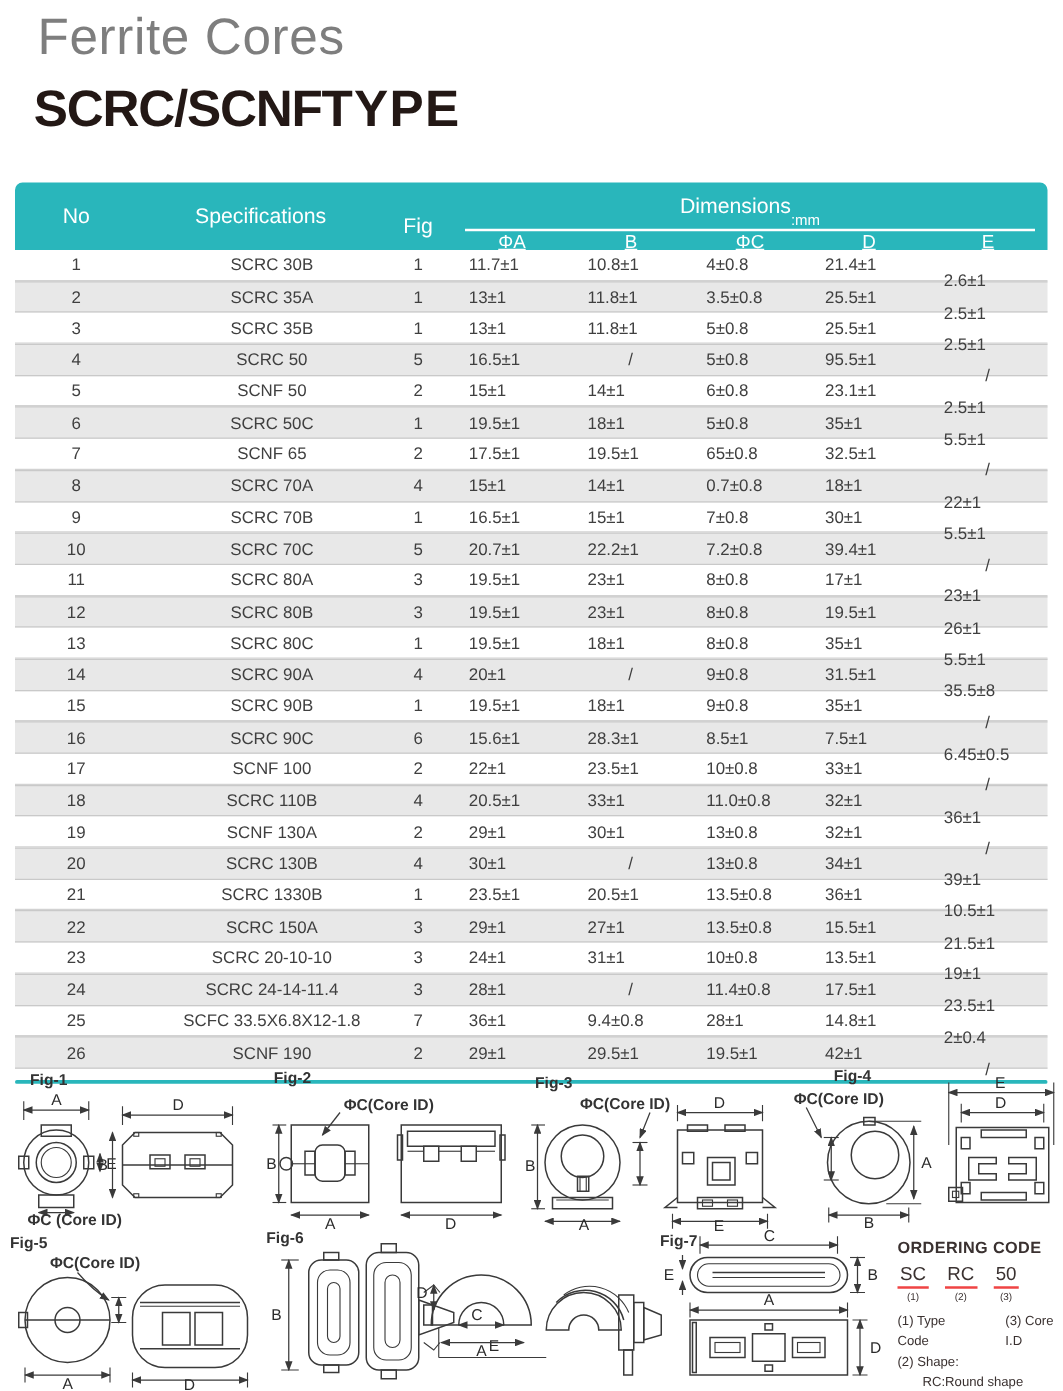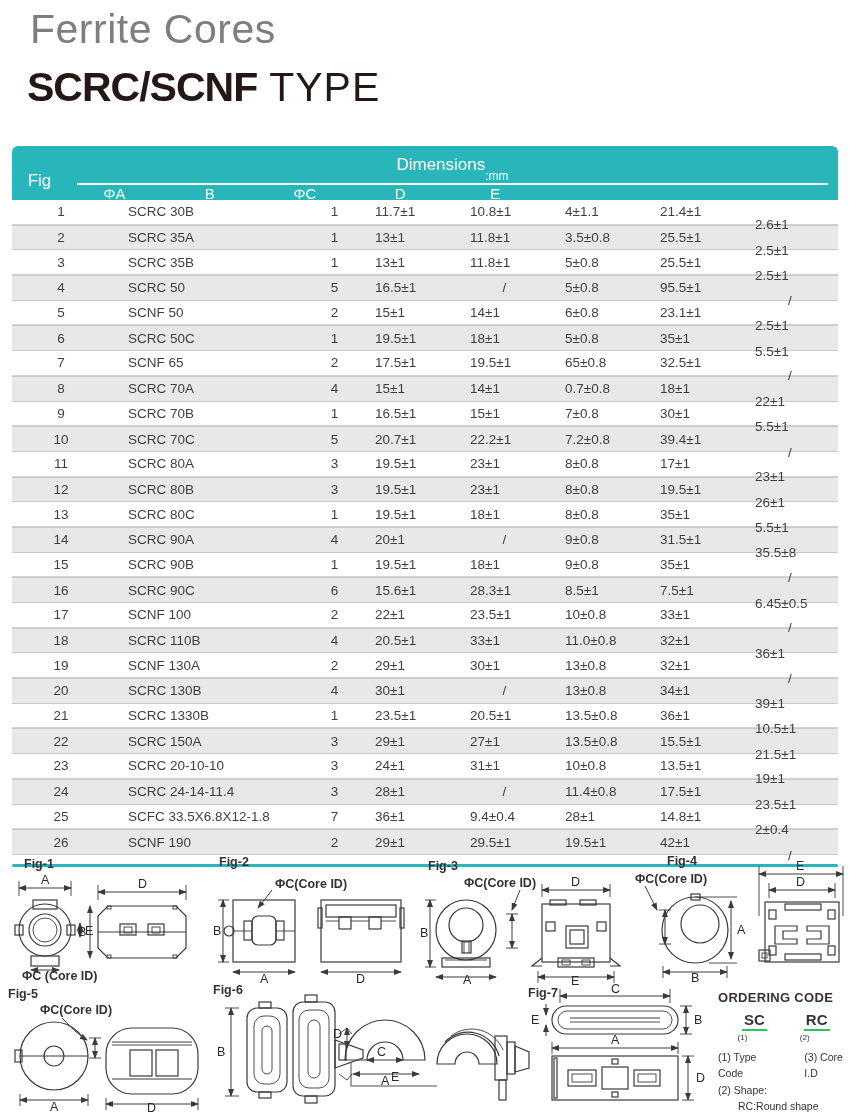--- a/index.html
+++ b/index.html
@@ -3,41 +3,41 @@
 <meta charset="utf-8">
 <style>
   html,body{margin:0;padding:0;background:#ffffff;}
   body{width:850px;height:1113px;position:relative;overflow:hidden;
        font-family:"Liberation Sans",sans-serif;color:#3c3c3c;}
 
   
   .page-title{position:absolute;left:30px;top:6px;font-size:41px;color:#7e7e7e;letter-spacing:0.5px;}
   .page-subtitle{position:absolute;left:27px;top:64px;font-size:41px;color:#231815;white-space:nowrap;}
   .sub-strong{font-weight:bold;letter-spacing:-1px;}
-  .sub-light{margin-left:12px;font-weight:normal;letter-spacing:1px;}
+  .sub-light{font-weight:bold;letter-spacing:1px;}
 
   
   .spec-table{position:absolute;left:12px;top:146px;width:826px;}
   .thead{background:#29b6bb;color:#fff;height:54px;display:flex;border-radius:6px 6px 0 0;}
   .h-no{width:98px;display:flex;align-items:center;justify-content:center;font-size:17px;}
   .h-spec{width:197px;display:flex;align-items:center;justify-content:center;font-size:17px;}
   .h-fig{width:55px;display:flex;align-items:center;justify-content:center;font-size:17px;margin-top:16px;}
   .h-dims{flex:1;display:flex;flex-direction:column;}
   .h-dims-top{height:41px;display:flex;align-items:center;justify-content:center;}
   .h-dims-title{font-size:17px;}
   .h-dims-unit{font-size:12px;margin-top:23px;}
   .h-dims-rule{height:0;border-bottom:2px solid #ffffff;margin:0 10px;}
   .h-dims-cols{flex:1;display:flex;align-items:center;text-decoration:underline;}
   .h-dcol{width:95.2px;text-align:center;font-size:15px;}
   .tbody{width:826px;}
   .trow{display:flex;height:23.7px;align-items:center;border-bottom:1px solid #d2d2d2;font-size:13.5px;color:#3f3f3f;}
   .trow.stripe{background:#e8e8e8;border-top:1px solid #c9c9c9;border-bottom:1px solid #c9c9c9;}
   .tc{white-space:nowrap;}
   .c0{width:98px;text-align:center;}
-  .c1{width:197px;padding-left:18px;box-sizing:border-box;}
+  .c1{width:197px;padding-left:18px;box-sizing:border-box;text-align:center;}
   .c2{width:55px;text-align:center;}
   .c3,.c4,.c5,.c6{width:95px;padding-left:13px;box-sizing:border-box;}
   .c7{flex:1;padding-left:13px;box-sizing:border-box;margin-top:26px;}
   .tc.slash{padding-left:0;text-align:center;}
   .table-bottom-bar{height:3px;background:#29b6bb;margin-top:9px;border-radius:2px;}
 
   
   svg.fig{position:absolute;overflow:visible;}
   .ln{stroke:#3a3a3a;stroke-width:1.2;fill:none;}
   .thin{stroke:#3a3a3a;stroke-width:0.9;fill:none;}
@@ -45,36 +45,38 @@
   svg text{font-family:"Liberation Sans",sans-serif;fill:#2b2b2b;font-size:12px;stroke:none;}
   text.figlab{font-weight:bold;font-size:12.5px;fill:#333;}
   text.core{font-size:12.5px;font-weight:bold;fill:#333;}
   text.dletter{font-size:12.5px;}
 
   
   .ordering{position:absolute;left:718px;top:990px;width:132px;color:#3a3130;}
   .oc-title{font-size:13px;font-weight:bold;letter-spacing:0.3px;}
   .oc-codes{display:flex;gap:13px;margin-top:6px;}
   .oc-item{text-align:center;}
-  .oc-code{font-size:15px;font-weight:bold;border-bottom:2px solid #22c55e;padding:0 2px 1px 2px;margin-left:24px;}
+  .oc-code{font-size:15px;font-weight:normal;border-bottom:2px solid #ef4444;padding:0 2px 1px 2px;}
   .oc-num{font-size:8px;margin-top:2px;}
   .oc-notes{margin-top:7px;font-size:10.5px;line-height:1.55;}
   .oc-line1{display:flex;gap:31px;}
   .oc-indent{padding-left:20px;}
 </style>
 </head>
 <body>
 
 <div class="page-title">Ferrite Cores</div>
 <div class="page-subtitle">
   <span class="sub-strong">SCRC/SCNF</span><span class="sub-light">TYPE</span>
 </div>
 
 <div class="spec-table">
   <div class="thead">
+    <div class="h-no">No</div>
+    <div class="h-spec">Specifications</div>
     <div class="h-fig">Fig</div>
     <div class="h-dims">
       <div class="h-dims-top">
         <span class="h-dims-title">Dimensions</span>
           <span class="h-dims-unit">:mm</span>
       </div>
       <div class="h-dims-rule"></div>
       <div class="h-dims-cols">
         <div class="h-dcol">ΦA</div>
         <div class="h-dcol">B</div>
@@ -84,21 +86,21 @@
       </div>
     </div>
   </div>
   <div class="tbody">
       <div class="trow">
         <div class="tc c0">1</div>
         <div class="tc c1">SCRC 30B</div>
         <div class="tc c2">1</div>
         <div class="tc c3">11.7±1</div>
         <div class="tc c4">10.8±1</div>
-        <div class="tc c5">4±1.1</div>
+        <div class="tc c5">4±0.8</div>
         <div class="tc c6">21.4±1</div>
         <div class="tc c7">2.6±1</div>
       </div>
       <div class="trow stripe">
         <div class="tc c0">2</div>
         <div class="tc c1">SCRC 35A</div>
         <div class="tc c2">1</div>
         <div class="tc c3">13±1</div>
         <div class="tc c4">11.8±1</div>
         <div class="tc c5">3.5±0.8</div>
@@ -323,21 +325,21 @@
         <div class="tc c4 slash">/</div>
         <div class="tc c5">11.4±0.8</div>
         <div class="tc c6">17.5±1</div>
         <div class="tc c7">23.5±1</div>
       </div>
       <div class="trow">
         <div class="tc c0">25</div>
         <div class="tc c1">SCFC 33.5X6.8X12-1.8</div>
         <div class="tc c2">7</div>
         <div class="tc c3">36±1</div>
-        <div class="tc c4">9.4±0.4</div>
+        <div class="tc c4">9.4±0.8</div>
         <div class="tc c5">28±1</div>
         <div class="tc c6">14.8±1</div>
         <div class="tc c7">2±0.4</div>
       </div>
       <div class="trow stripe">
         <div class="tc c0">26</div>
         <div class="tc c1">SCNF 190</div>
         <div class="tc c2">2</div>
         <div class="tc c3">29±1</div>
         <div class="tc c4">29.5±1</div>

